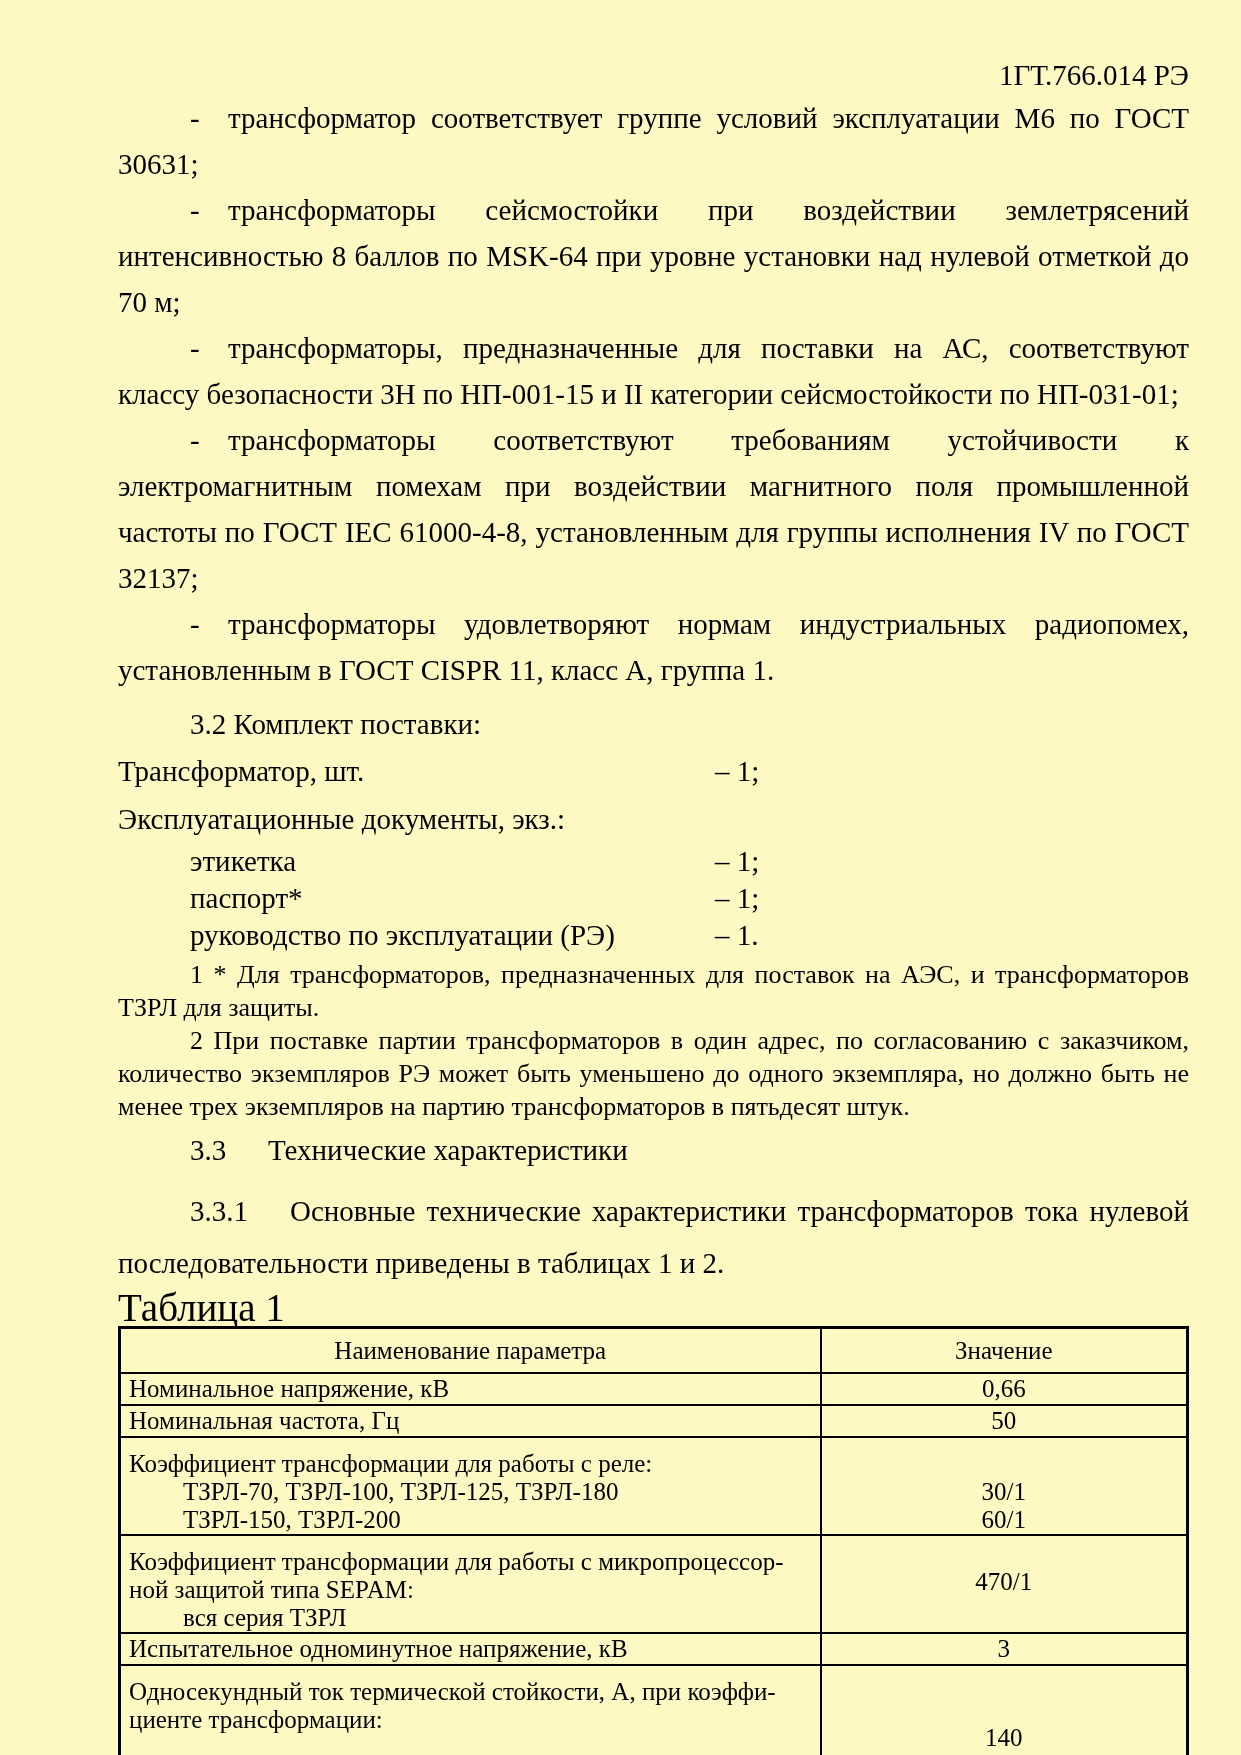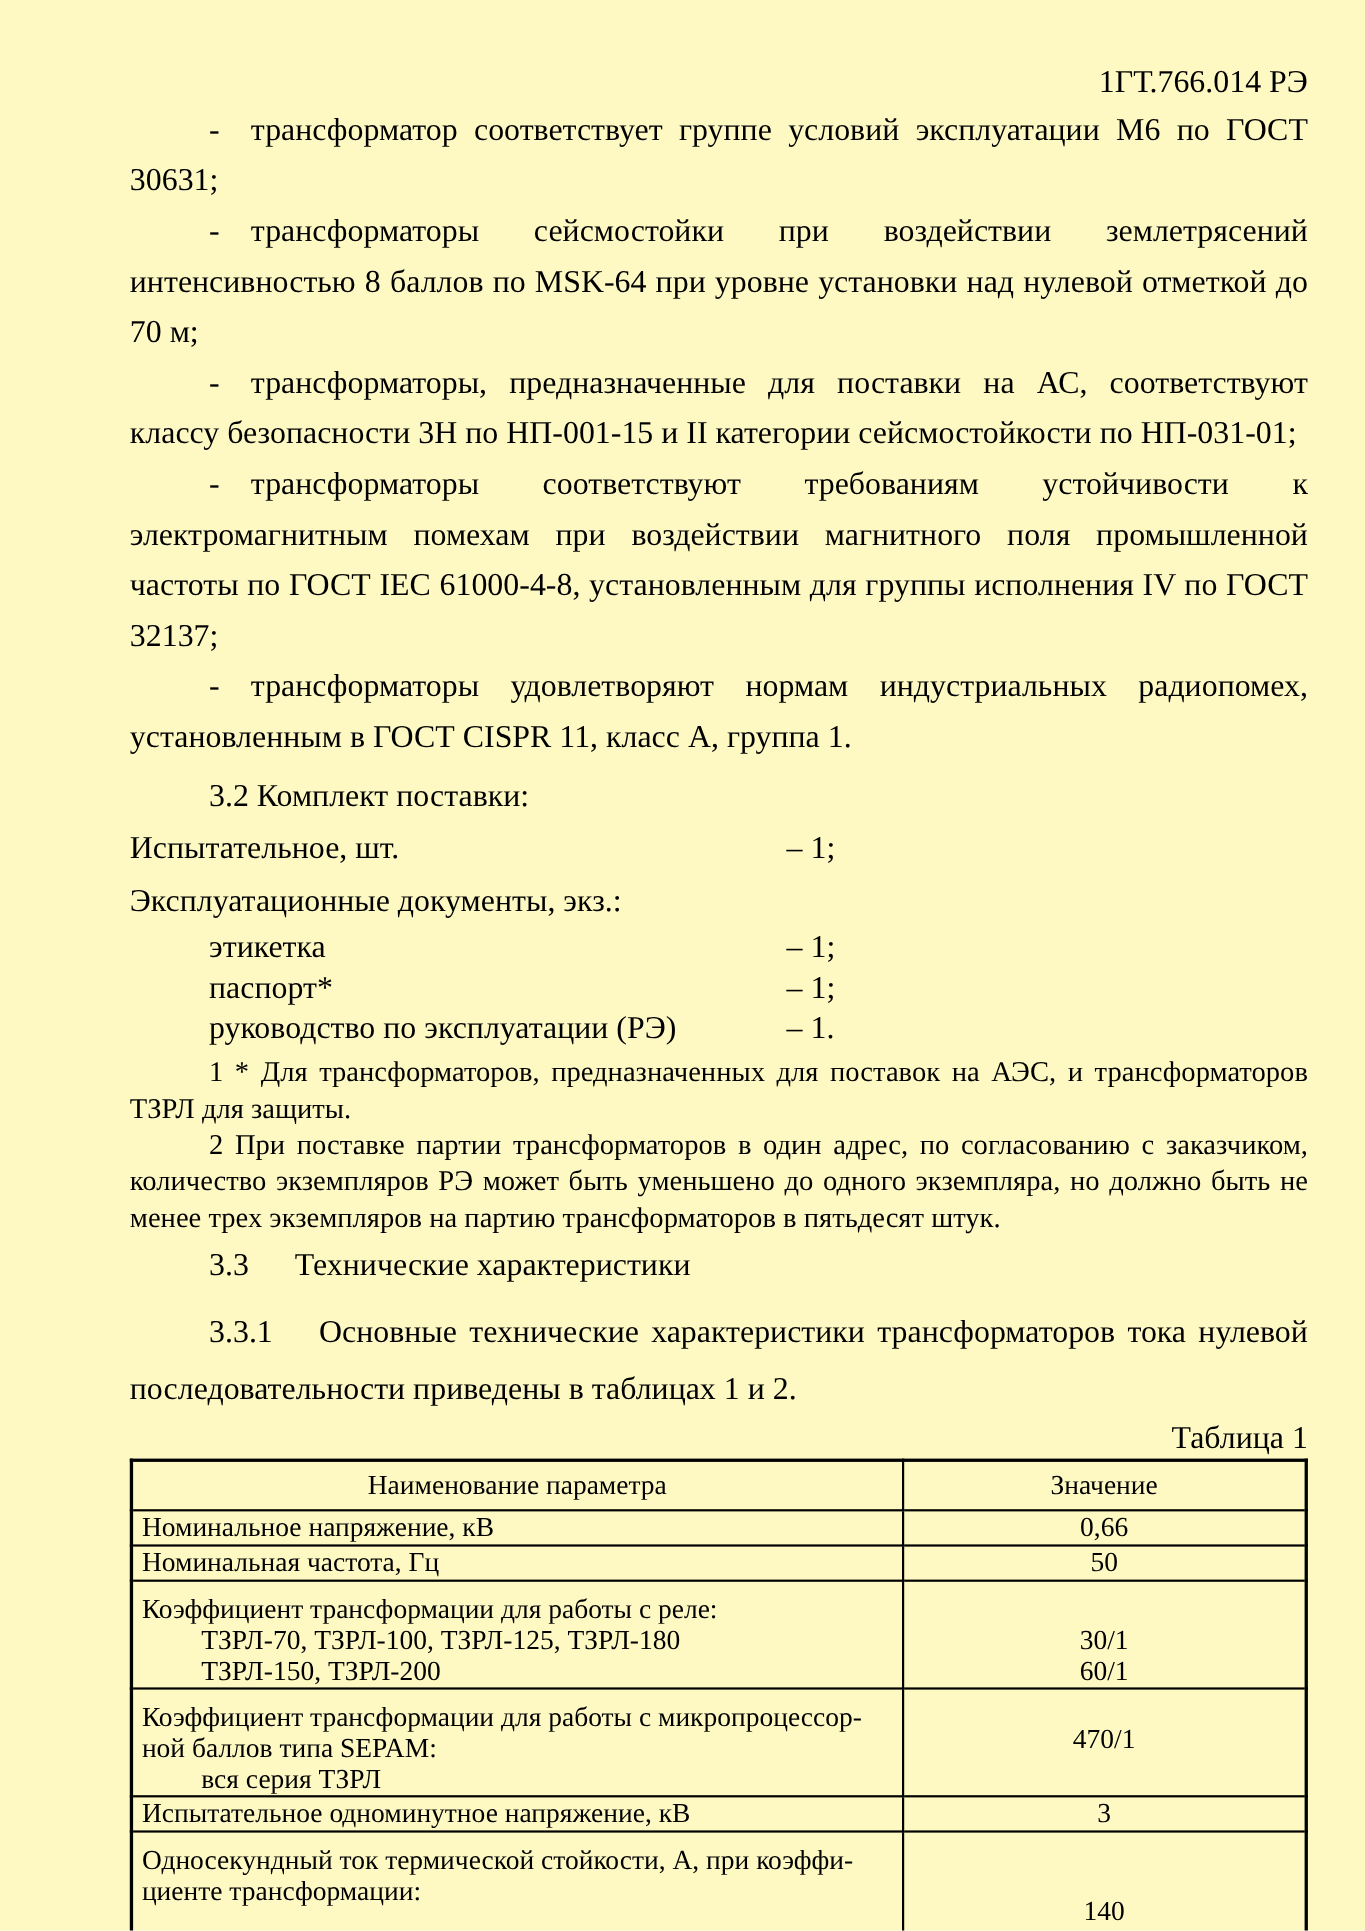--- a/index.html
+++ b/index.html
@@ -27,21 +27,21 @@
   .notes { margin-top:4px; }
   .notes-title { font-size:26px; line-height:33px; text-indent:72px; }
   .note { margin:0; font-size:26px; line-height:33px; text-align:justify; text-indent:72px; }
 
   .h33 { margin:4px 0 12px 0; font-size:29px; line-height:46px; text-indent:72px; }
   .h33 .num { display:inline-block; width:78px; text-indent:0; }
 
   .p331 { margin:0; font-size:29px; line-height:52px; text-align:justify; text-indent:72px; }
   .p331 .num { display:inline-block; width:100px; text-indent:0; }
 
-  .table-label { margin-top:2px; font-size:29px; line-height:33px;text-align:right; }
+  .table-label { margin-top:2px; font-size:39px; line-height:33px; }
 
   table.t1 { border-collapse:collapse; width:1071px; table-layout:fixed; margin-top:2px;
              border:3px solid #000; }
   table.t1 th, table.t1 td { border:2px solid #000; }
   table.t1 th { font-size:25px; font-weight:normal; height:43px;
                 text-align:center; vertical-align:middle; padding:0 4px; }
   td.param { font-size:25px; line-height:28px; vertical-align:top; padding:0 8px; }
   td.param.single { vertical-align:middle; padding:1px 8px; }
   td.value { font-size:25px; line-height:28px; vertical-align:top; text-align:center; padding:0; }
   td.value.single { vertical-align:middle; }
@@ -63,21 +63,21 @@
         <p class="bullet"><span class="marker">-</span><span>трансформаторы сейсмостойки при воздействии землетрясений интенсивностью 8 баллов по MSK-64 при уровне установки над нулевой отметкой до 70 м;</span></p>
         <p class="bullet"><span class="marker">-</span><span>трансформаторы, предназначенные для поставки на АС, соответствуют классу безопасности 3Н по НП-001-15 и II категории сейсмостойкости по НП-031-01;</span></p>
         <p class="bullet"><span class="marker">-</span><span>трансформаторы соответствуют требованиям устойчивости к электромагнитным помехам при воздействии магнитного поля промышленной частоты по ГОСТ IEC 61000-4-8, установленным для группы исполнения IV по ГОСТ 32137;</span></p>
         <p class="bullet"><span class="marker">-</span><span>трансформаторы удовлетворяют нормам индустриальных радиопомех, установленным в ГОСТ CISPR 11, класс А, группа 1.</span></p>
       </div>
 
     <div class="h32">3.2 Комплект поставки:</div>
 
     <div class="supply">
         <div class="supply-row big">
-          <span class="supply-label">Испытательное, шт.</span>
+          <span class="supply-label">Трансформатор, шт.</span>
           <span class="supply-value">– 1;</span>
         </div>
         <div class="supply-row big">
           <span class="supply-label">Эксплуатационные документы, экз.:</span>
           <span class="supply-value"></span>
         </div>
         <div class="supply-row small">
           <span class="supply-label ind">этикетка</span>
           <span class="supply-value">– 1;</span>
         </div>
@@ -156,21 +156,21 @@
               <div class="vstack" style="padding-top: 40px;">
                 <div class="value-line">30/1</div>
                 <div class="value-line">60/1</div>
               </div>
             </td>
           </tr>
           <tr style="height: 96px;">
             <td class="param">
               <div class="cellwrap">
                 <div class="param-line">Коэффициент трансформации для работы с микропроцессор-</div>
-                <div class="param-line">ной баллов типа SEPAM:</div>
+                <div class="param-line">ной защитой типа SEPAM:</div>
                 <div class="param-line ind">вся серия ТЗРЛ</div>
               </div>
             </td>
             <td class="value">
               <div class="vstack" style="padding-top: 32px;">
                 <div class="value-line">470/1</div>
               </div>
             </td>
           </tr>
           <tr style="height: 30px;">

